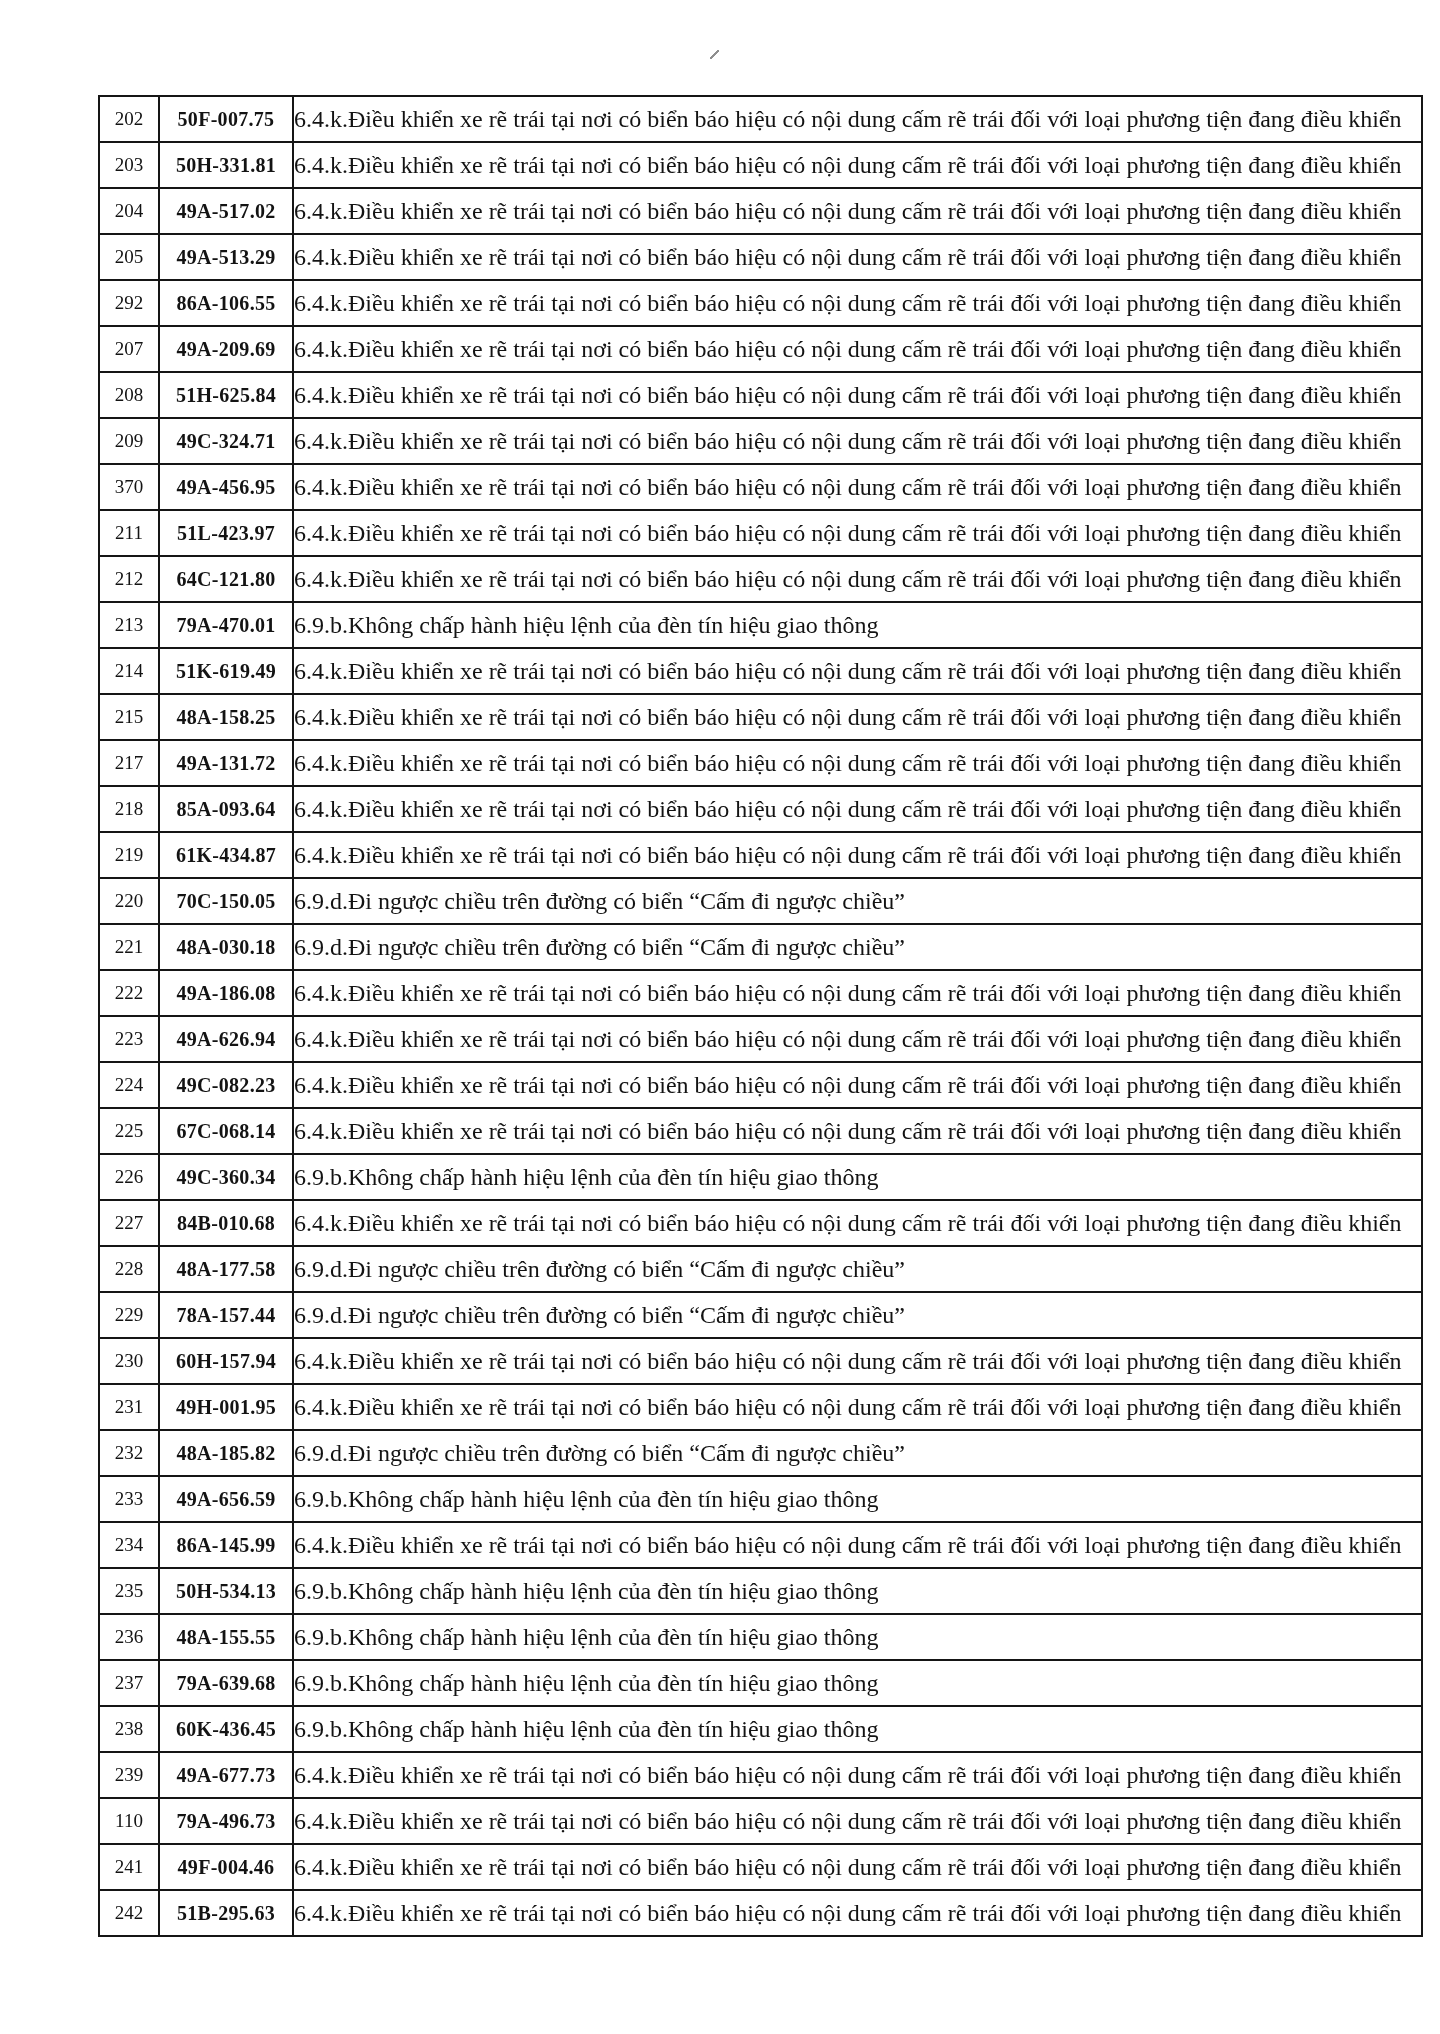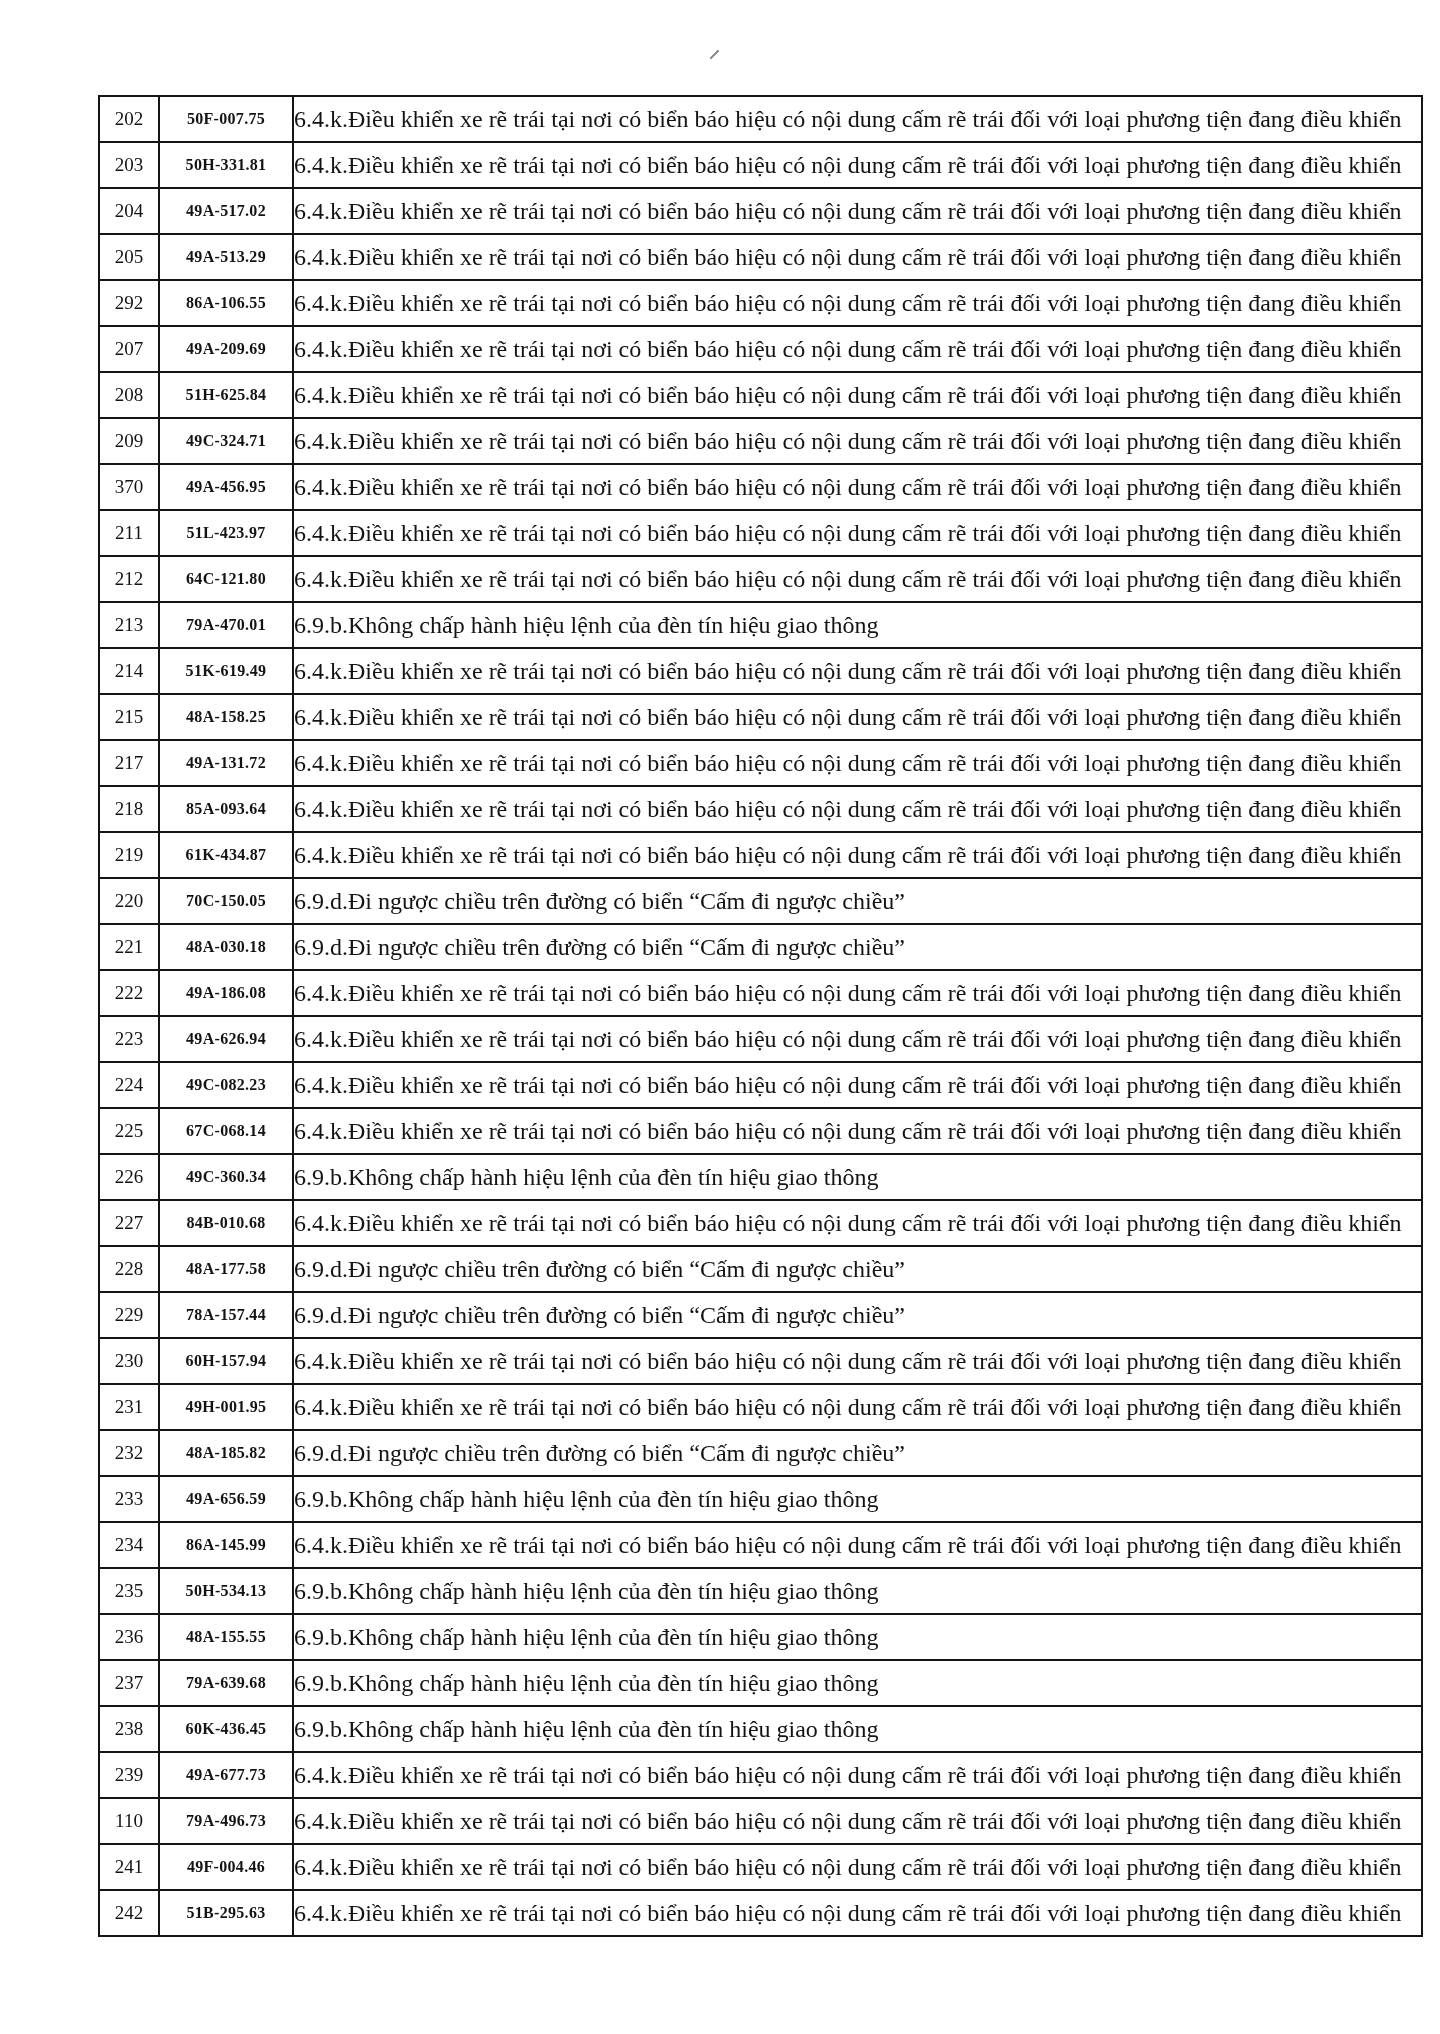--- a/index.html
+++ b/index.html
@@ -45,21 +45,21 @@
   }
   td.col-no {
     width: 58px;
     text-align: center;
     font-size: 19px;
   }
   td.col-plate {
     width: 132px;
     text-align: center;
     font-weight: bold;
-    font-size: 16px;
+    font-size: 20px;
     letter-spacing: 0.3px;
   }
   td.col-desc {
     text-align: left;
     font-size: 24px;
     padding-left: 5px;
   }
 </style>
 </head>
 <body>

